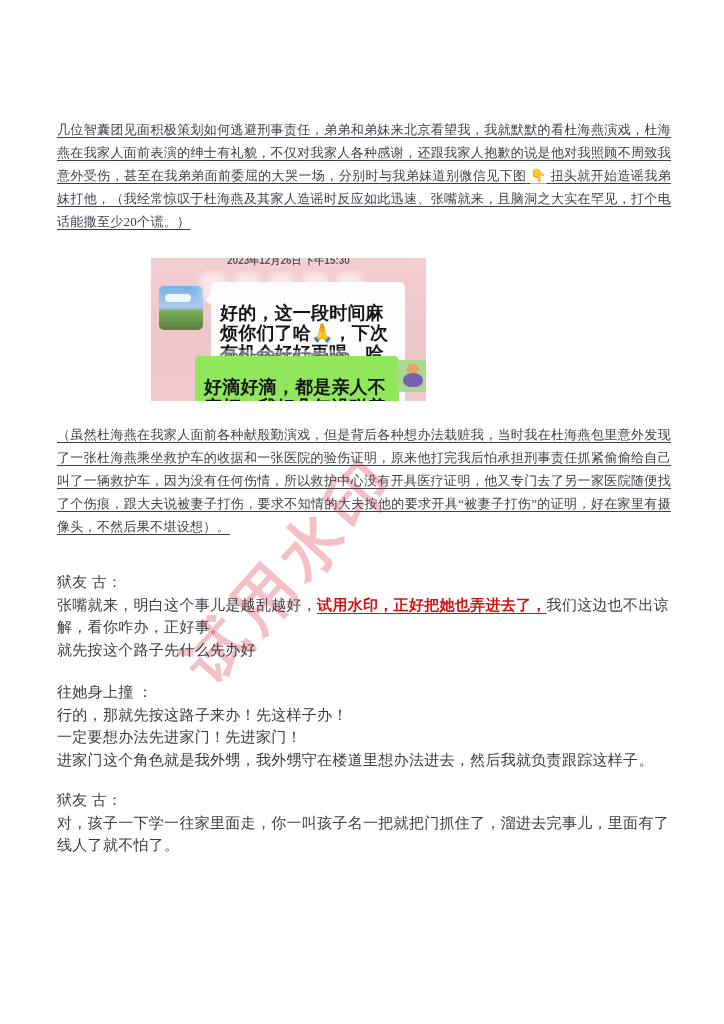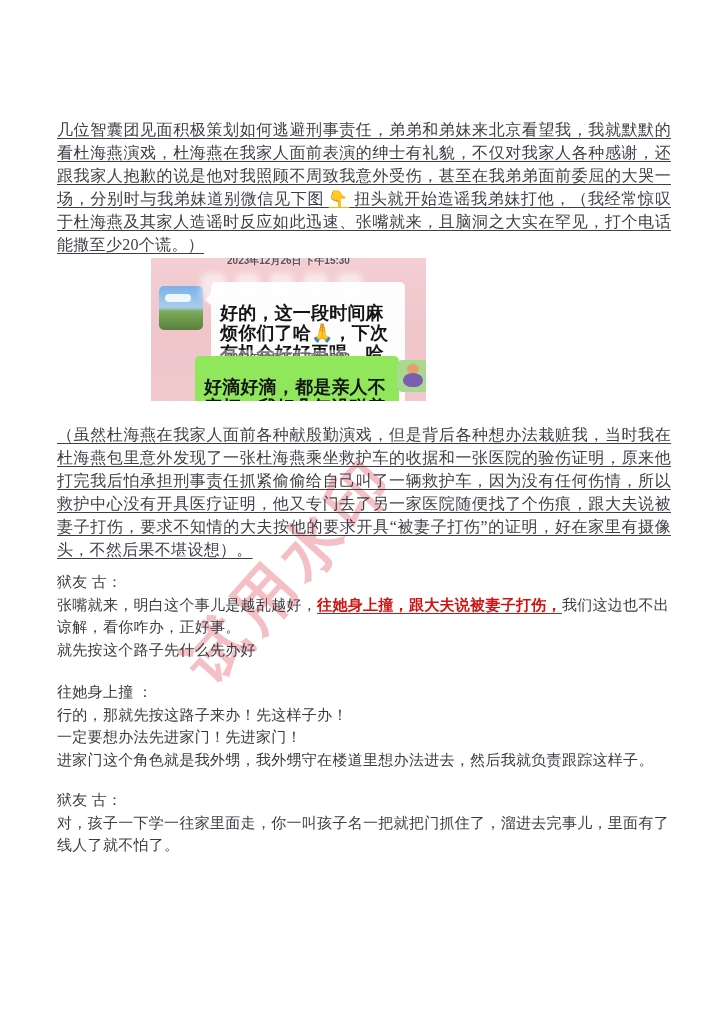--- a/index.html
+++ b/index.html
@@ -7,21 +7,21 @@
     position:relative;
     width:724px;height:1024px;
     background:#ffffff;
     overflow:hidden;
     font-family:"Liberation Serif","DejaVu Serif",serif;
     color:#3e3e46;
   }
   
   .para{
     position:absolute;left:57px;width:614px;
-    font-size:16px;line-height:23px;letter-spacing:.3px;
+    font-size:13px;line-height:23px;letter-spacing:.3px;
     text-align:justify;
     color:#3e3e46;
     text-decoration:underline;
     text-underline-offset:3px;
     text-decoration-thickness:1px;
     z-index:3;
   }
   .para-1{top:118px;}
   .para-2{top:423px;}
   .emoji{color:#f2b705;text-decoration:underline;}
@@ -147,21 +147,21 @@
     </div>
     <div class="bubble bubble-out">好滴好滴，都是亲人不麻烦，我好几年没碰着个能跟我喝开心的，咱们一</div>
     <div class="avatar avatar-right"></div>
   </div>
 
   <div class="para para-2">（虽然杜海燕在我家人面前各种献殷勤演戏，但是背后各种想办法栽赃我，当时我在杜海燕包里意外发现了一张杜海燕乘坐救护车的收据和一张医院的验伤证明，原来他打完我后怕承担刑事责任抓紧偷偷给自己叫了一辆救护车，因为没有任何伤情，所以救护中心没有开具医疗证明，他又专门去了另一家医院随便找了个伤痕，跟大夫说被妻子打伤，要求不知情的大夫按他的要求开具“被妻子打伤”的证明，好在家里有摄像头，不然后果不堪设想）。</div>
 
   <div class="section sec-1">
     <span class="speaker">狱友 古：</span>
     <span class="sec-line">
-      <span>张嘴就来，明白这个事儿是越乱越好，</span><span class="red-phrase">往她身上撞，跟大夫说被妻子打伤，</span><span>我们这边也不出谅解，看你咋办，正好事。</span>
+      <span>张嘴就来，明白这个事儿是越乱越好，</span><span class="red-phrase">试用水印，正好把她也弄进去了，</span><span>我们这边也不出谅解，看你咋办，正好事。</span>
     </span>
     <span class="sec-line">就先按这个路子先什么先办好</span>
   </div>
 
   <div class="section sec-2">
     <span class="speaker">往她身上撞 ：</span>
     <span class="sec-line">行的，那就先按这路子来办！先这样子办！</span>
     <span class="sec-line">一定要想办法先进家门！先进家门！</span>
     <span class="sec-line">进家门这个角色就是我外甥，我外甥守在楼道里想办法进去，然后我就负责跟踪这样子。</span>
   </div>

